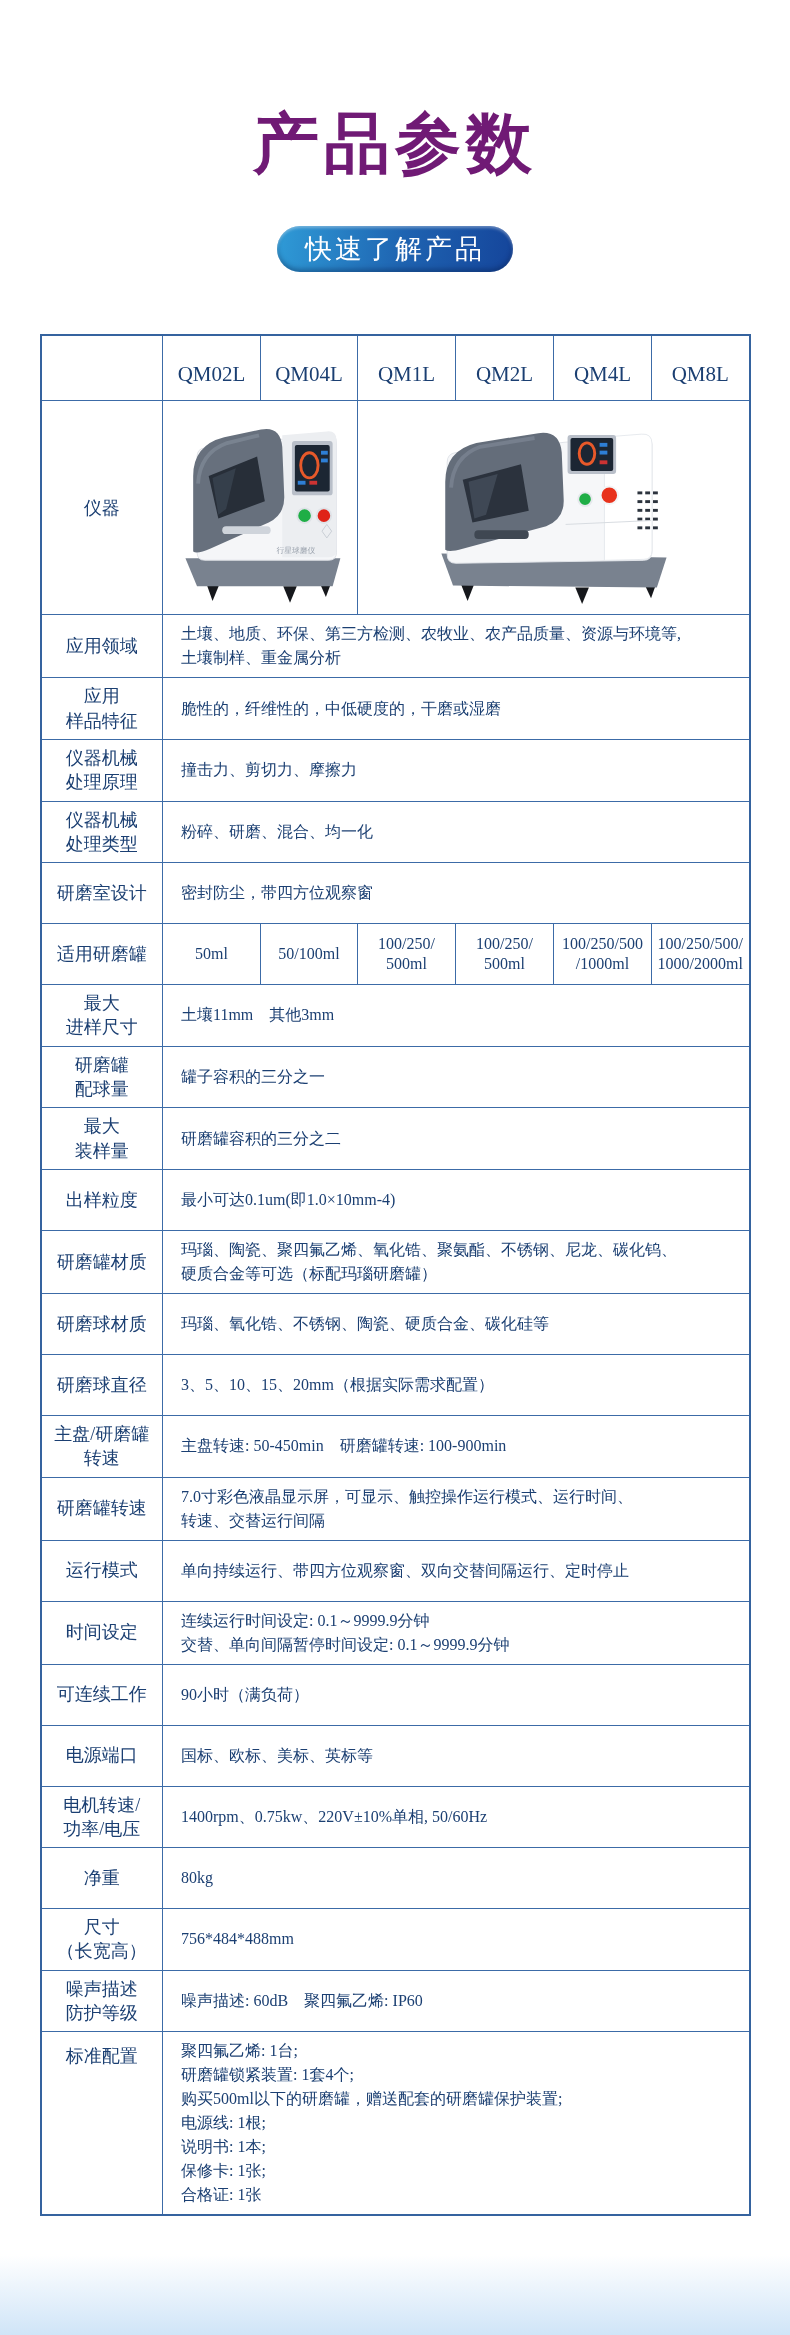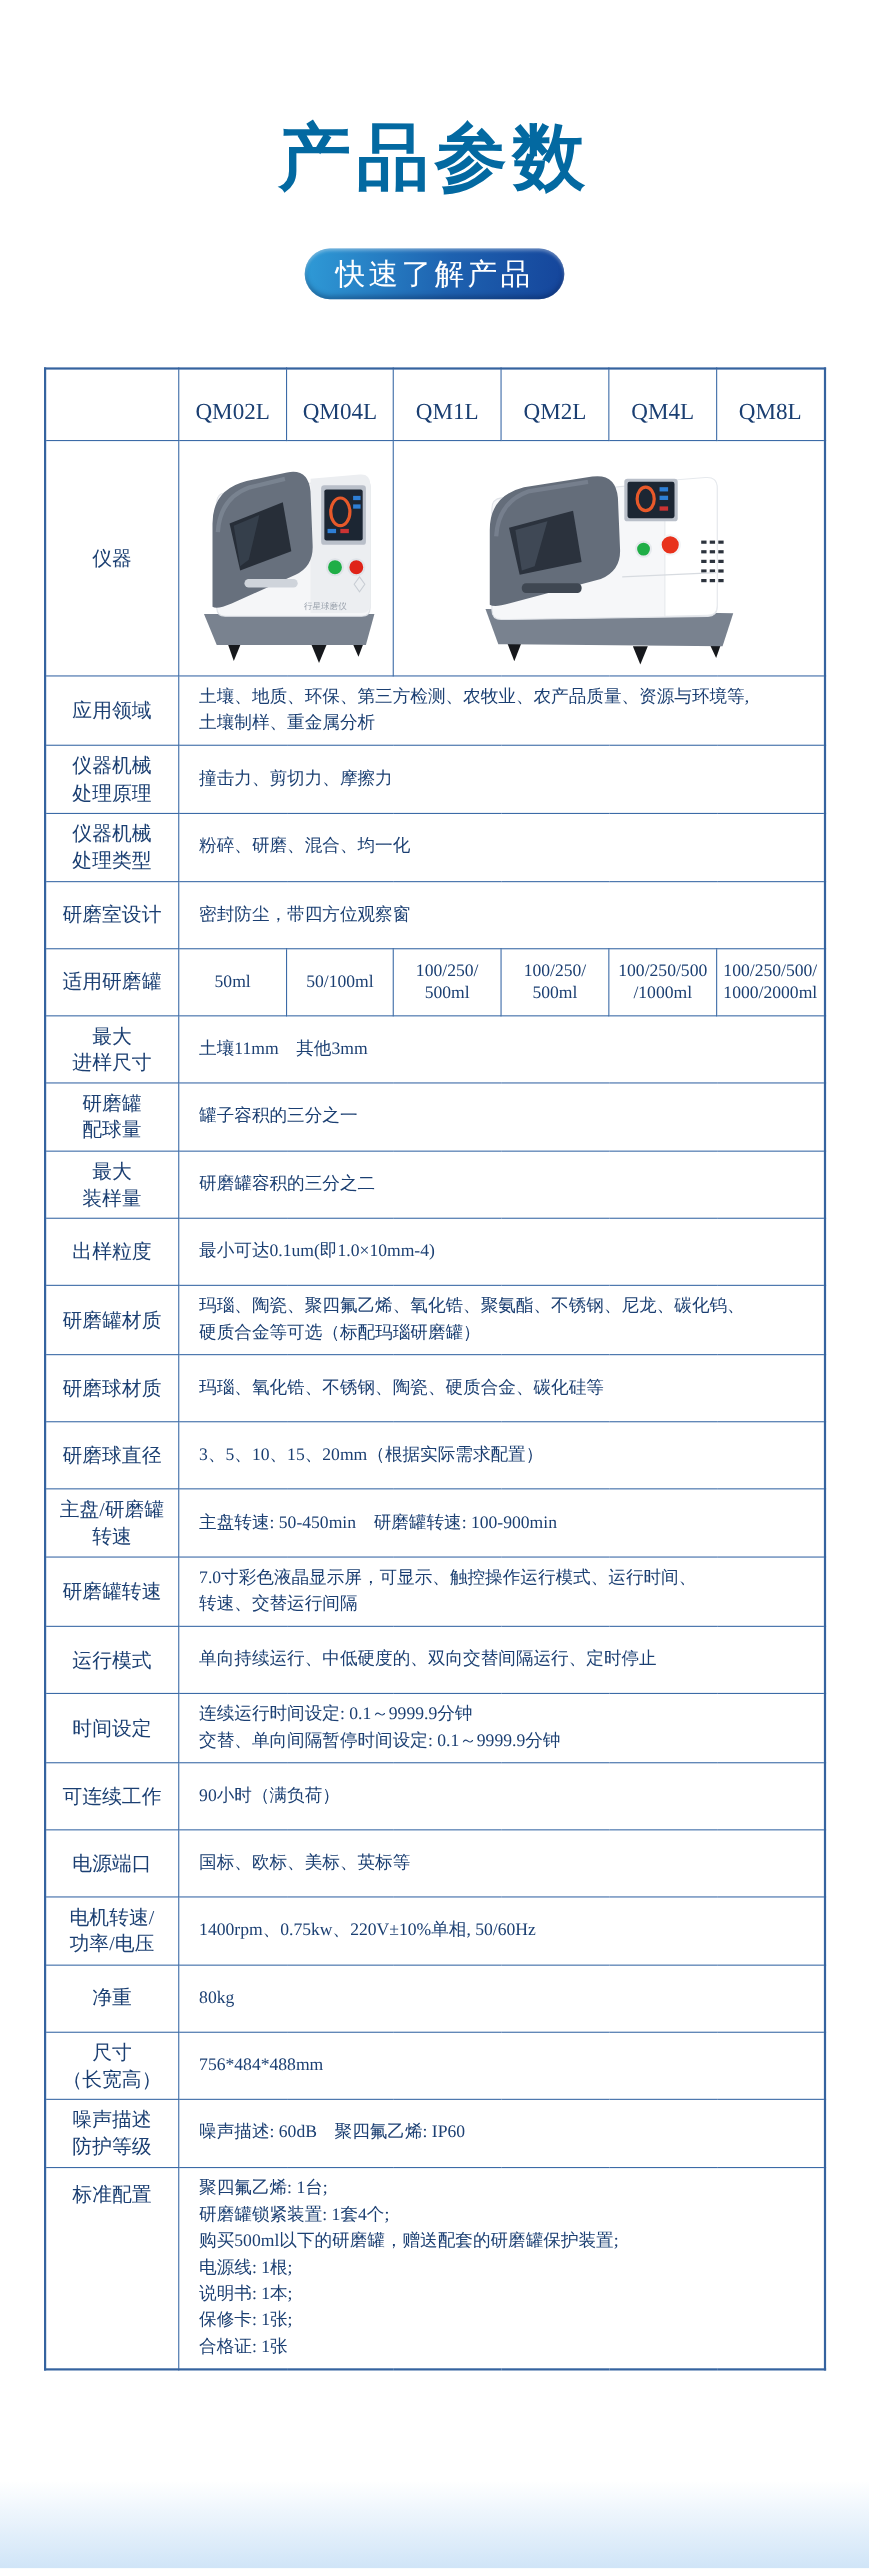--- a/index.html
+++ b/index.html
@@ -5,21 +5,21 @@
   * { margin:0; padding:0; box-sizing:border-box; }
   html,body { background:#ffffff; }
   body { font-family:"Liberation Serif","DejaVu Serif",serif; }
   .page {
     position:relative; width:790px; height:2335px; margin:0 auto;
     background:#ffffff; overflow:hidden;
   }
   .page-title {
     margin:106px 0 0; text-align:center;
     font-size:66px; line-height:1.15; font-weight:700;
-    letter-spacing:5px; color:#0369a1;
+    letter-spacing:5px; color:#701a75;
   }
   .cta-button {
     display:flex; align-items:center; justify-content:center;
     width:236px; height:46px; margin:44px auto 0;
     border:none; border-radius:23px; cursor:pointer;
     background:linear-gradient(97deg,#2f9bd7 0%,#1e62b0 55%,#15459b 100%);
     box-shadow:inset 0 2px 3px rgba(255,255,255,.35), inset 0 -3px 5px rgba(0,20,60,.35);
     color:#ffffff; font-size:27px; letter-spacing:3px;
     font-family:"Liberation Serif","DejaVu Serif",serif;
   }
@@ -156,20 +156,25 @@
         </svg>
       </td>
     </tr>
 
     <tr class="r">
       <td class="lbl">应用领域</td>
       <td class="val" colspan="6">土壤、地质、环保、第三方检测、农牧业、农产品质量、资源与环境等,
 土壤制样、重金属分析</td>
     </tr>
     <tr class="r">
+      <td class="lbl">应用
+样品特征</td>
+      <td class="val" colspan="6">脆性的，纤维性的，中低硬度的，干磨或湿磨</td>
+    </tr>
+    <tr class="r">
       <td class="lbl">仪器机械
 处理原理</td>
       <td class="val" colspan="6">撞击力、剪切力、摩擦力</td>
     </tr>
     <tr class="r">
       <td class="lbl">仪器机械
 处理类型</td>
       <td class="val" colspan="6">粉碎、研磨、混合、均一化</td>
     </tr>
     <tr class="r">
@@ -228,21 +233,21 @@
 转速</td>
       <td class="val" colspan="6">主盘转速: 50-450min　研磨罐转速: 100-900min</td>
     </tr>
     <tr class="r">
       <td class="lbl">研磨罐转速</td>
       <td class="val" colspan="6">7.0寸彩色液晶显示屏，可显示、触控操作运行模式、运行时间、
 转速、交替运行间隔</td>
     </tr>
     <tr class="r">
       <td class="lbl">运行模式</td>
-      <td class="val" colspan="6">单向持续运行、中低硬度的、双向交替间隔运行、定时停止</td>
+      <td class="val" colspan="6">单向持续运行、带四方位观察窗、双向交替间隔运行、定时停止</td>
     </tr>
     <tr class="r">
       <td class="lbl">时间设定</td>
       <td class="val" colspan="6">连续运行时间设定: 0.1～9999.9分钟
 交替、单向间隔暂停时间设定: 0.1～9999.9分钟</td>
     </tr>
     <tr class="r">
       <td class="lbl">可连续工作</td>
       <td class="val" colspan="6">90小时（满负荷）</td>
     </tr>

